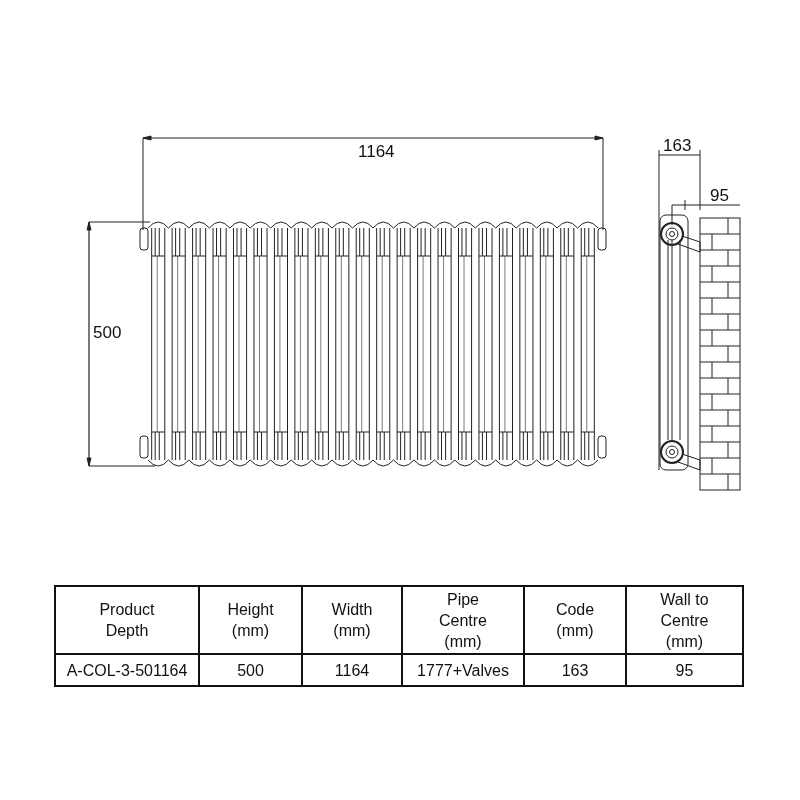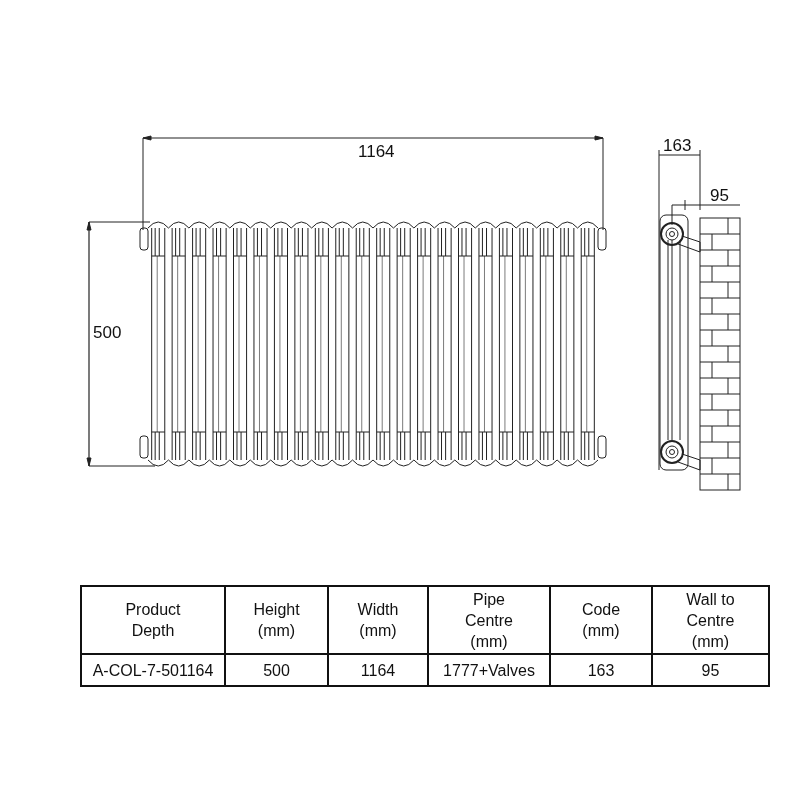--- a/index.html
+++ b/index.html
@@ -1,19 +1,19 @@
 <!DOCTYPE html>
 <html><head>
   <meta charset="utf-8">
   <style>
     html, body { margin:0; padding:0; background:#ffffff; }
     body { width:800px; height:800px; position:relative; overflow:hidden; font-family:"Liberation Sans", sans-serif; color:#111; }
     #drawing { position:absolute; left:0; top:0; width:800px; height:560px; }
     .dim-label { position:absolute; font-size:17px; color:#111; font-family:"Liberation Sans", sans-serif; }
-    #spec-table { position:absolute; left:54px; top:585px; border-collapse:collapse; border:2px solid #111;margin-left:26px; }
+    #spec-table { position:absolute; left:54px; top:585px; border-collapse:collapse; border:2px solid #111; }
     #spec-table th, #spec-table td { border:2px solid #111; text-align:center; font-weight:normal; font-size:16px; line-height:21px; padding:0; }
     #spec-table th { height:66px; vertical-align:middle; }
     #spec-table td { height:30px; }
   </style>
 </head>
 <body>
 
 <div id="drawing">
   <svg width="800" height="560" viewBox="0 0 800 560" xmlns="http://www.w3.org/2000/svg">
     <g stroke="#222" fill="none" stroke-width="1">
@@ -360,21 +360,21 @@
       <th style="width:142px"><span>Product</span><br><span>Depth</span></th>
       <th style="width:101px"><span>Height</span><br><span>(mm)</span></th>
       <th style="width:98px"><span>Width</span><br><span>(mm)</span></th>
       <th style="width:120px"><span>Pipe</span><br><span>Centre</span><br><span>(mm)</span></th>
       <th style="width:100px"><span>Code</span><br><span>(mm)</span></th>
       <th style="width:115px"><span>Wall to</span><br><span>Centre</span><br><span>(mm)</span></th>
     </tr>
   </thead>
   <tbody>
     <tr>
-      <td>A-COL-7-501164</td>
+      <td>A-COL-3-501164</td>
       <td>500</td>
       <td>1164</td>
       <td>1777+Valves</td>
       <td>163</td>
       <td>95</td>
     </tr>
   </tbody>
 </table>
 
 </body></html>

